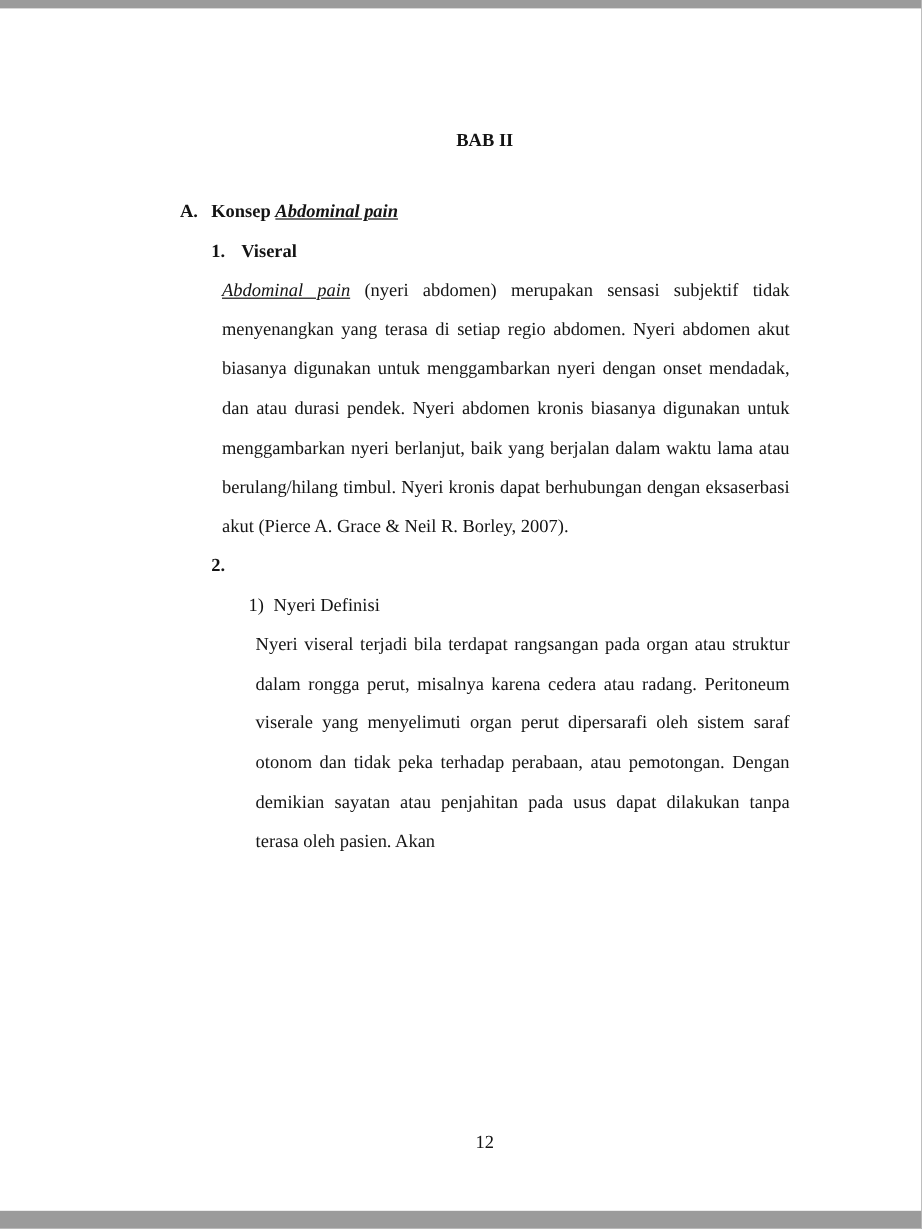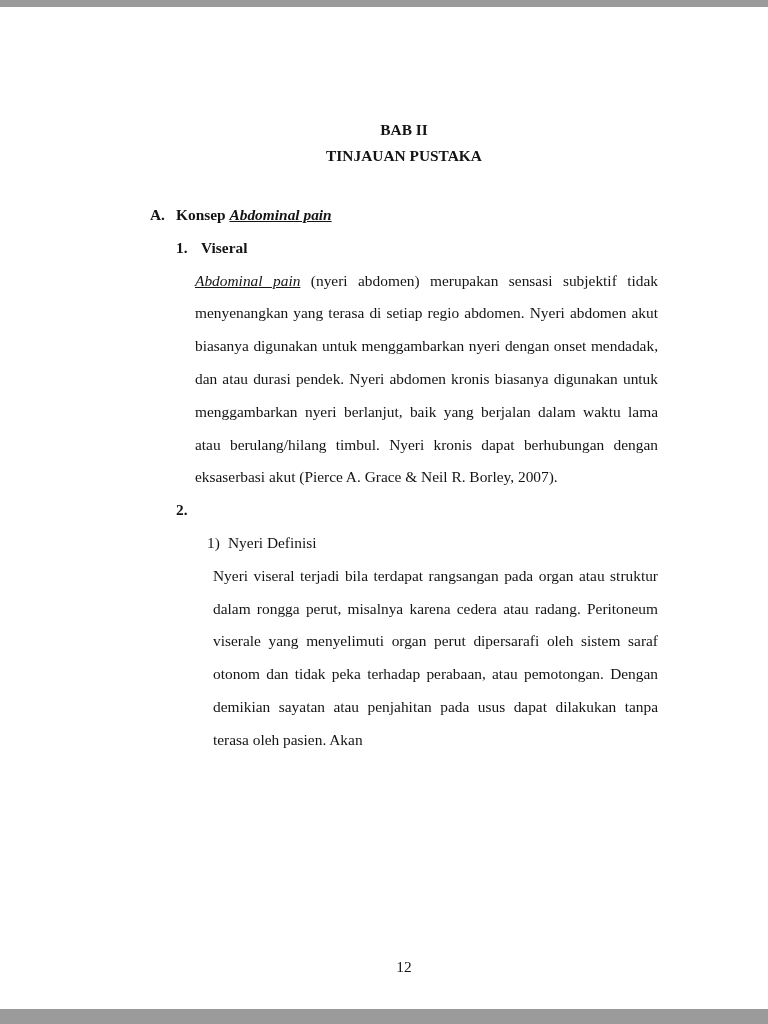--- a/index.html
+++ b/index.html
@@ -24,21 +24,21 @@
     background: #9b9b9b;
   }
   .edge-strip-bottom {
     position: absolute;
     bottom: 0; left: 0; right: 0;
     height: 15px;
     background: #9b9b9b;
   }
   .content {
     position: absolute;
-    top: 16px;
+    top: 4px;
     left: 150px;
     width: 508px;
     padding-top: 101px;
     line-height: 32.8px;
   }
   .doc-title {
     text-align: center;
     font-weight: bold;
     line-height: 26px;
   }
@@ -53,21 +53,21 @@
   .italic { font-style: italic; text-decoration: underline; }
   .level1 { margin-left: 26px; }
   .item-row {
     display: flex;
     font-weight: bold;
   }
   .item-row .marker {
     flex: 0 0 25px;
   }
   .item-body {
-    margin-left: 19px;
+    margin-left: 9px;
     text-align: justify;
   }
   .level2 { margin-left: 31px; }
   .sub-row {
     display: flex;
     font-weight: normal;
   }
   .sub-row .marker {
     flex: 0 0 21px;
   }
@@ -75,33 +75,31 @@
     margin-left: 6px;
     text-align: justify;
   }
   .page-number {
     position: absolute;
     top: 944px;
     left: 150px;
     width: 508px;
     text-align: center;
     line-height: 18px;
-    margin-top: 14px;
   }
 </style>
 </head>
 <body>
 
 <div class="doc-page">
   <div class="edge-strip-top"></div>
 
   <div class="content">
 
     <div class="doc-title">BAB II</div>
-    <div class="doc-title">TINJAUAN PUSTAKA</div>
 
     <div class="section-row">
       <span class="marker">A.</span>
       <span><span>Konsep </span><span class="italic">Abdominal pain</span></span>
     </div>
 
     <div class="level1">
 
       <div class="item-row">
         <span class="marker">1.</span>

